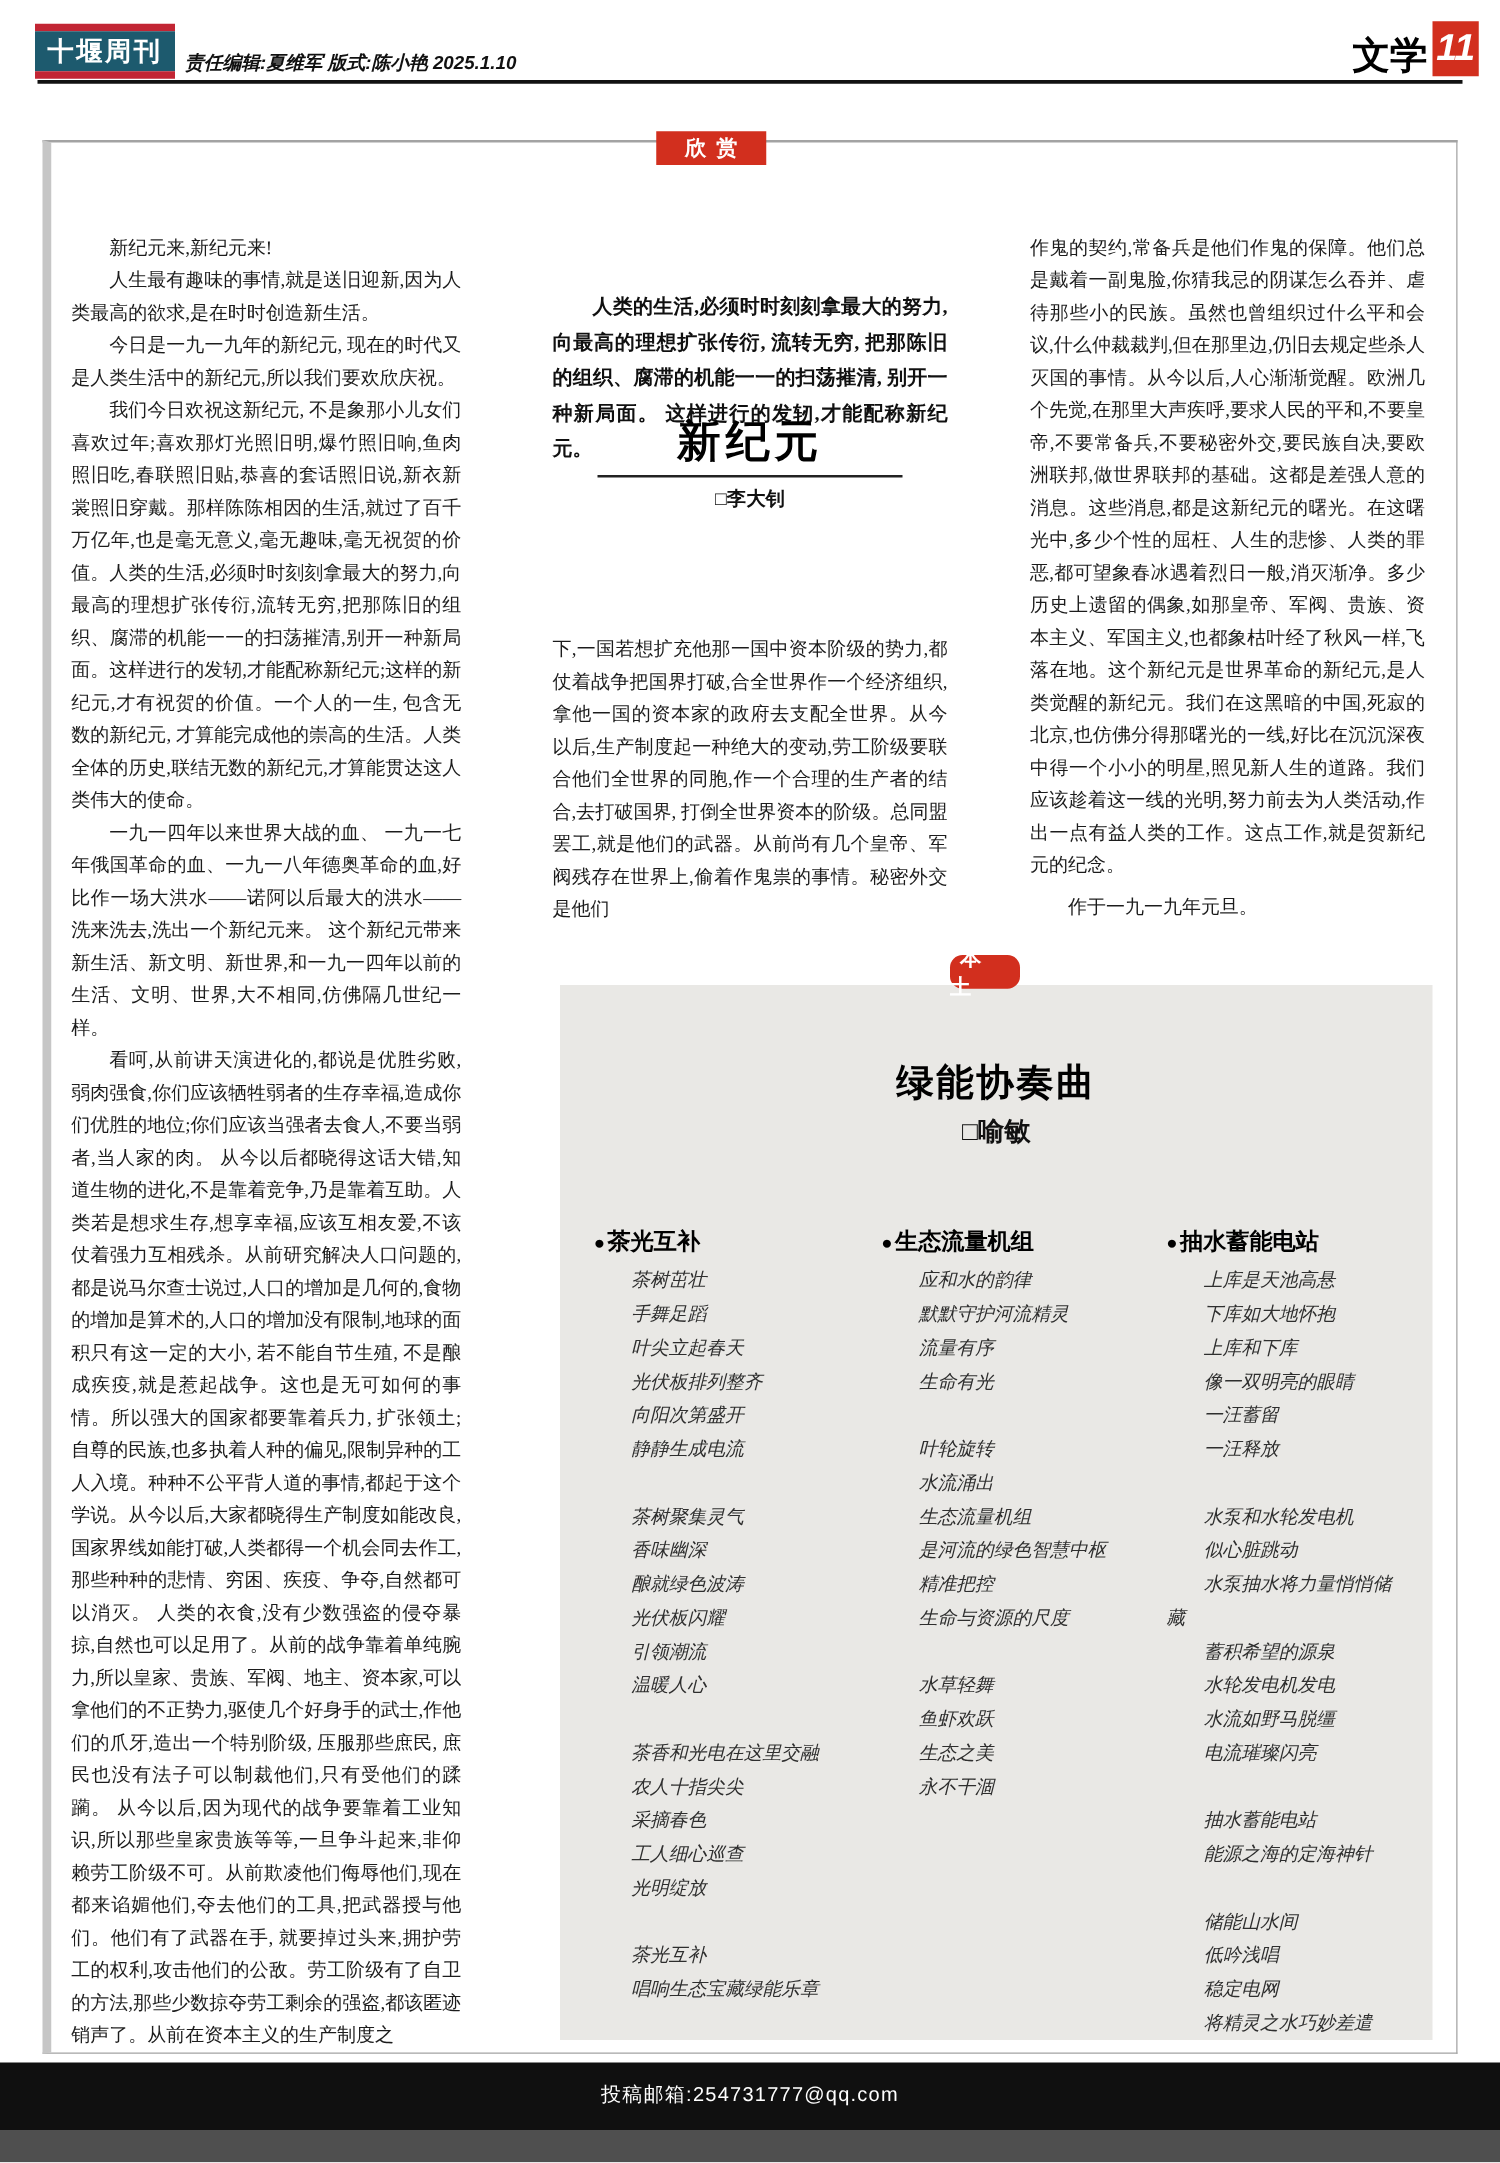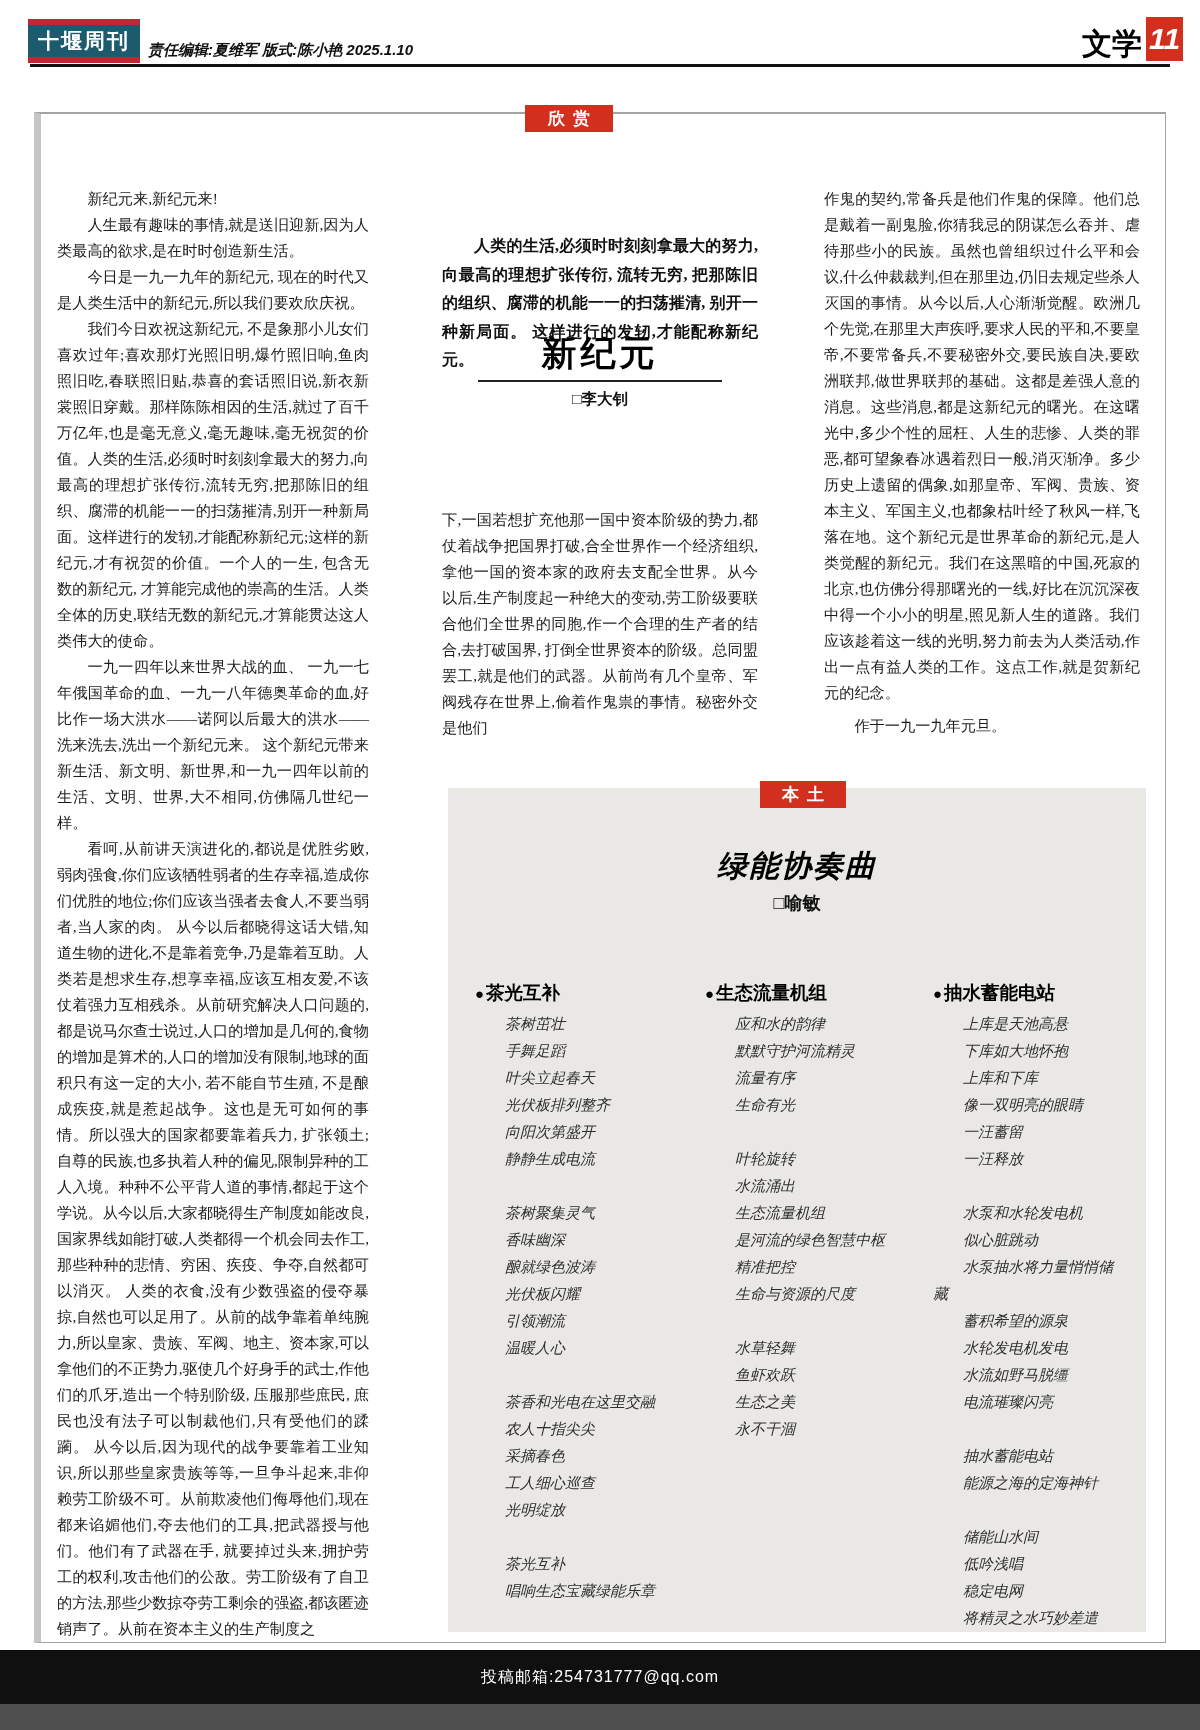--- a/index.html
+++ b/index.html
@@ -32,44 +32,44 @@
   .frame { position:absolute; left:34px; top:112px; width:1132px; height:1531px;
     border-top:2px solid #a3a3a3; border-right:1.5px solid #a3a3a3;
     border-bottom:1.5px solid #a3a3a3; border-left:7px solid #c6c6c6;
     background:transparent; }
   
   .tag { position:absolute; background:var(--accent,#d22f1e); color:#fff;
     font-family:"Liberation Sans","DejaVu Sans",sans-serif; font-weight:bold;
     font-size:17px; display:flex; align-items:center; justify-content:center;
     letter-spacing:8px; text-indent:8px; z-index:3; }
   .tag-xinshang { left:502px; top:105px; width:88px; height:27px;margin-left:23px; }
-  .tag-bentu   { left:760px; top:781px; width:86px; height:27px; }
+  .tag-bentu   { left:760px; top:764px; width:56px; height:27px;border-radius:10px; }
   
   .col { position:absolute; text-align:justify; font-size:15.2px; line-height:26px; color:#1c1c1c; }
   .col .para { text-indent:2em; }
   .col2 .para:first-child, .col3 .para:first-child { text-indent:0; }
   .col1 { left:57px;  top:186px; width:312px; }
   .col2 { left:442px; top:507px; width:316px; }
   .col3 { left:824px; top:186px; width:316px; }
   .closing { margin-top:7px; text-indent:2em; }
   .mid-lede { position:absolute; left:442px; top:232px; width:316px;
     font-weight:bold; font-size:16px; line-height:28.5px; text-align:justify;
     text-indent:2em; color:#101010; }
   .art-title { position:absolute; left:442px; top:330px; width:316px;
     text-align:center; font-size:35px; font-weight:900; letter-spacing:4px; color:#000; }
   .title-rule { position:absolute; left:478px; top:380px; width:244px; height:2px; background:#222; }
   .art-author { position:absolute; left:442px; top:389px; width:316px;
     text-align:center; font-weight:bold; font-size:15.5px; color:#111; }
   
   .local-box { position:absolute; left:448px; top:788px; width:698px; height:844px;
     background:var(--box-grey,#e9e8e5); }
   .poem-title { position:absolute; left:0; top:58px; width:698px; text-align:center;
-    font-size:30px; font-weight:900; letter-spacing:2px; color:#000;font-style:italic; }
+    font-size:30px; font-weight:900; letter-spacing:2px; color:#000; }
   .poem-author { position:absolute; left:0; top:103px; width:698px; text-align:center;
-    font-weight:bold; font-size:18px; color:#111; }
+    font-weight:bold; font-size:21px; color:#111; }
   .poem-col { position:absolute; top:192px; width:192px; }
   .poem-col1 { left:27px; } .poem-col2 { left:257px; } .poem-col3 { left:485px; }
   .poem-h { font-family:"Liberation Sans","DejaVu Sans",sans-serif; font-weight:bold;
     font-size:18.5px; line-height:26px; color:#000; margin:0 0 4px 0; }
   .poem-h::before { content:"●"; font-size:15px; margin-right:2px; }
   .stanza { margin:0 0 27px 0; }
   .poem-line { font-style:italic; font-size:15px; line-height:27px;
     text-indent:2em; color:#2e2e2e; }
   
   .footer-bar { position:absolute; left:0; top:1650px; width:1200px; height:54px;

